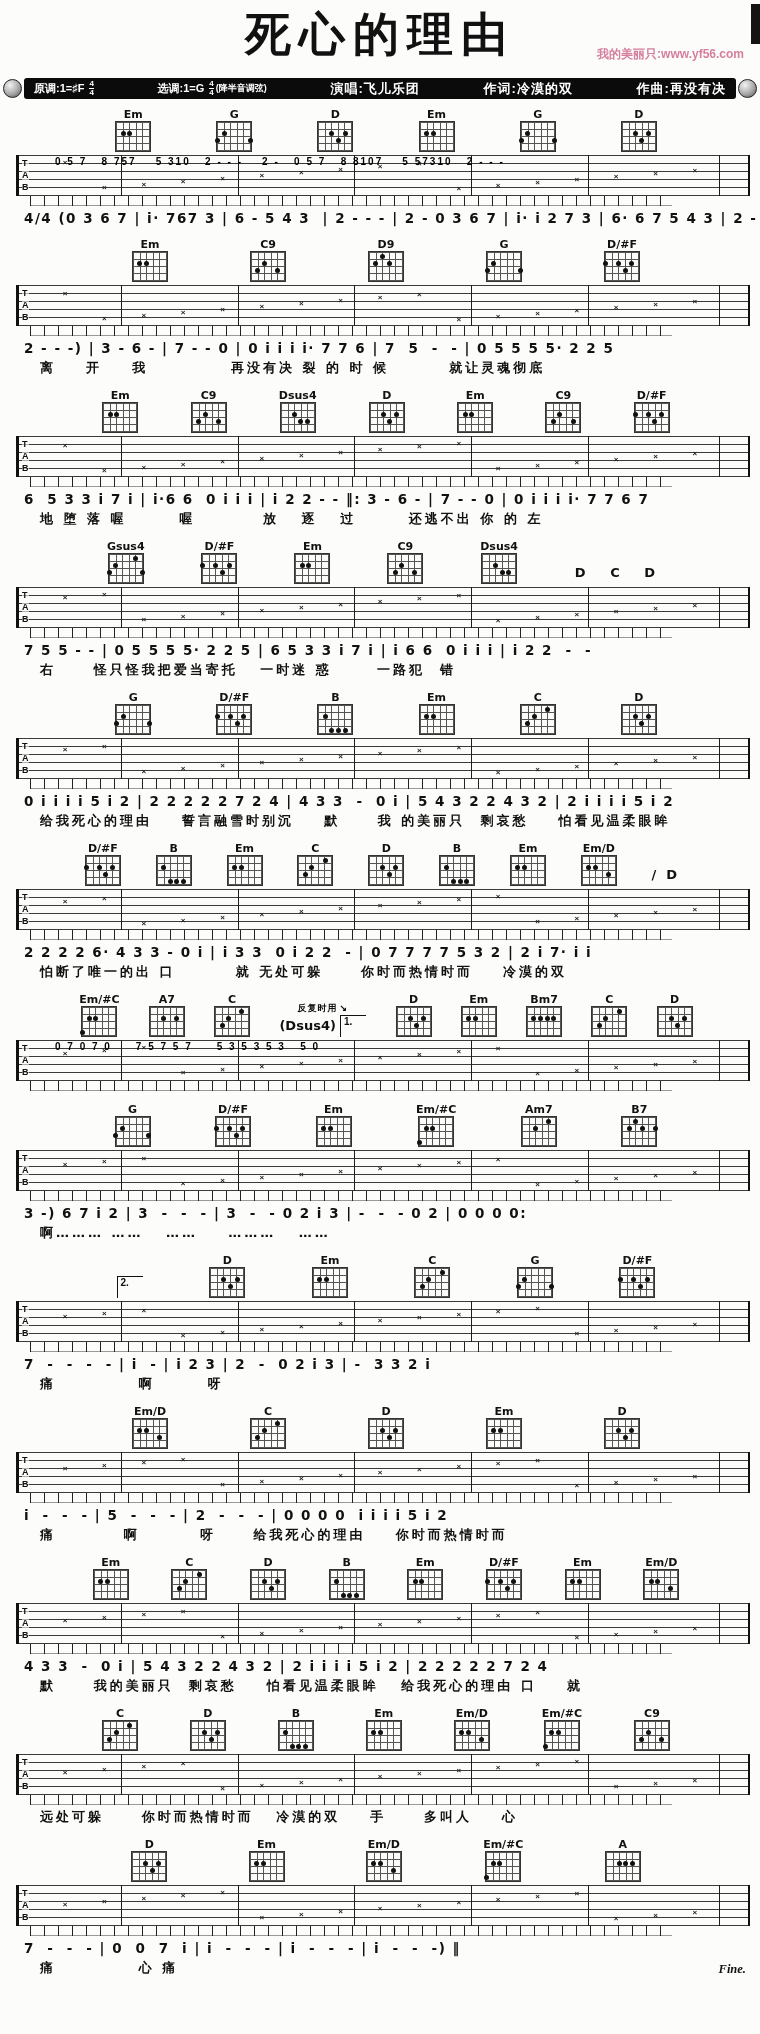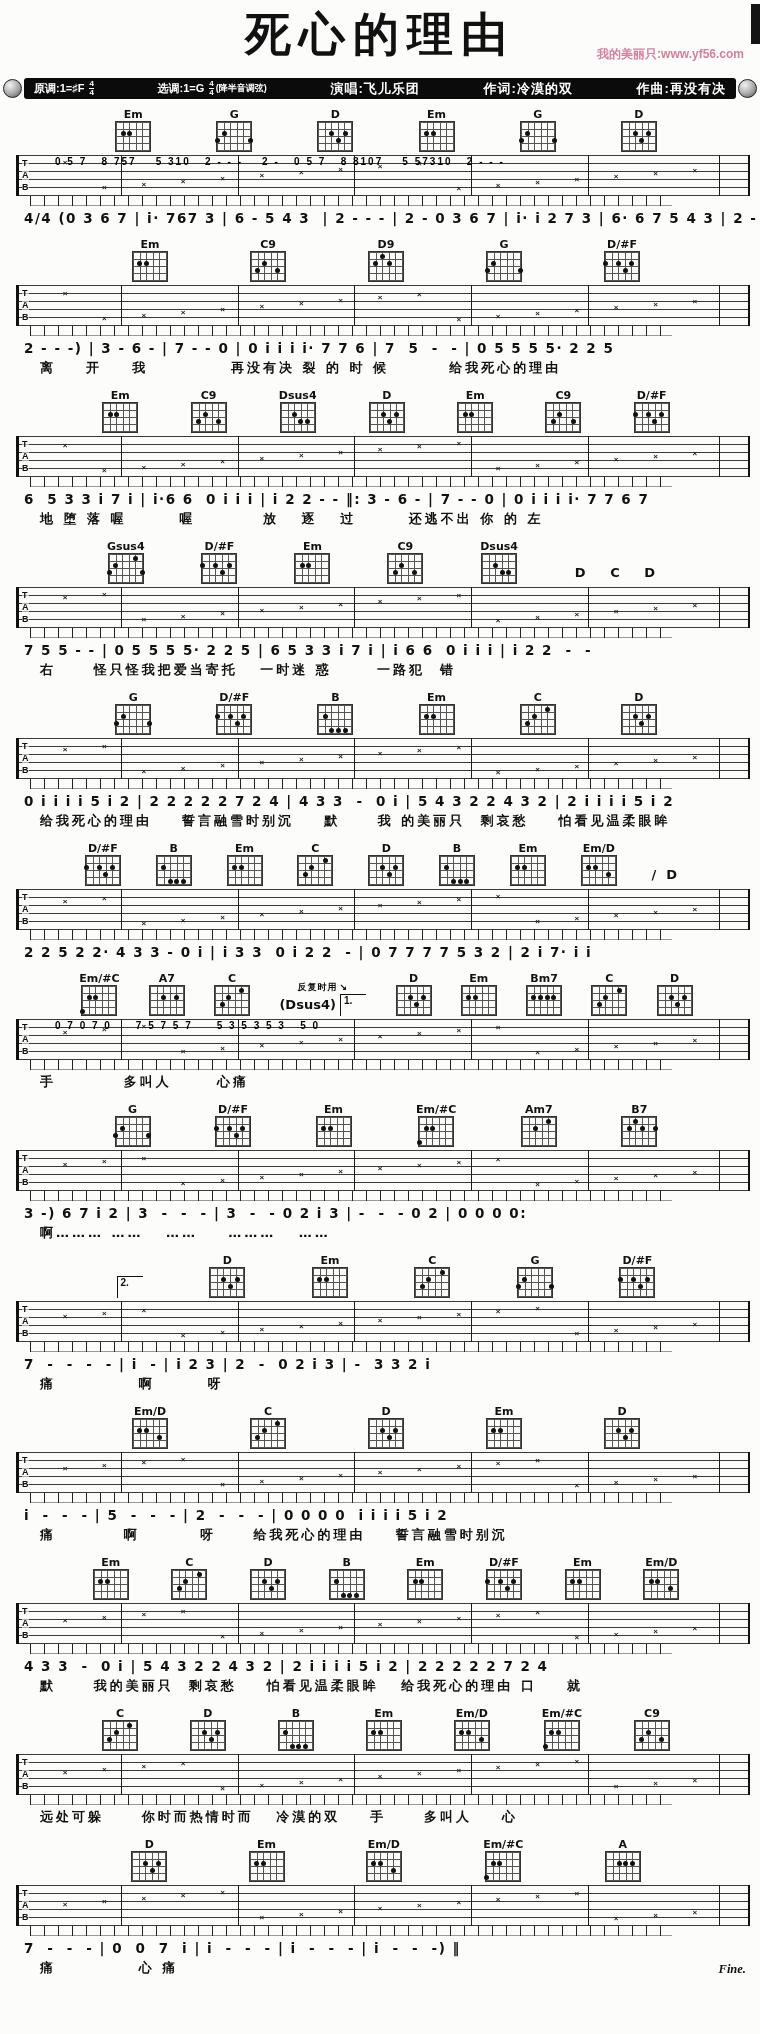--- a/index.html
+++ b/index.html
@@ -226,21 +226,21 @@
             <span class="mark" style="left: 65.4%; top: 27px;">×</span>
             <span class="mark" style="left: 70.8%; top: 24px;">×</span>
             <span class="mark" style="left: 76.2%; top: 21px;">×</span>
             <span class="mark" style="left: 81.6%; top: 18px;">×</span>
             <span class="mark" style="left: 87%; top: 15px;">×</span>
             <span class="mark" style="left: 92.4%; top: 12px;">×</span>
           </div>
         </div>
         <div class="stems"></div>
         <div class="jianpu">2 - - -) | 3 - 6 - | 7 - - 0 | 0 i i i i· 7 7 6 | 7  5  -  - | 0 5 5 5 5· 2 2 5</div>
-        <div class="lyrics">离    开    我           再没有决 裂 的 时 候        给我死心的理由</div>
+        <div class="lyrics">离    开    我           再没有决 裂 的 时 候        就让灵魂彻底</div>
       </div>
       <div class="system">
         <div class="chordrow">
           <div class="chord">
             <div class="cname">Em</div>
             <div class="diag">
               <span class="dot" style="left: 4.4px; top: 8.5px;"></span>
               <span class="dot" style="left: 11px; top: 8.5px;"></span>
             </div>
           </div>
@@ -585,21 +585,22 @@
             <span class="mark" style="left: 60%; top: 6px;">×</span>
             <span class="mark" style="left: 65.4%; top: 3px;">×</span>
             <span class="mark" style="left: 70.8%; top: 28px;">×</span>
             <span class="mark" style="left: 76.2%; top: 25px;">×</span>
             <span class="mark" style="left: 81.6%; top: 22px;">×</span>
             <span class="mark" style="left: 87%; top: 19px;">×</span>
             <span class="mark" style="left: 92.4%; top: 16px;">×</span>
           </div>
         </div>
         <div class="stems"></div>
-        <div class="jianpu">2 2 5 2 2· 4 3 3 - 0 i | i 3 3  0 i 2 2  - | 0 7 7 7 7 5 3 2 | 2 i 7· i i</div>
+        <div class="jianpu">2 2 2 2 6· 4 3 3 - 0 i | i 3 3  0 i 2 2  - | 0 7 7 7 7 5 3 2 | 2 i 7· i i</div>
+        <div class="lyrics">怕断了唯一的出 口        就 无处可躲     你时而热情时而    冷漠的双</div>
       </div>
       <div class="system">
         <div class="chordrow">
           <div class="chord">
             <div class="cname">Em/#C</div>
             <div class="diag">
               <span class="dot" style="left: -2.2px; top: 22.5px;"></span>
               <span class="dot" style="left: 4.4px; top: 8.5px;"></span>
               <span class="dot" style="left: 11px; top: 8.5px;"></span>
             </div>
@@ -692,21 +693,20 @@
             <span class="mark" style="left: 65.4%; top: 4px;">×</span>
             <span class="mark" style="left: 70.8%; top: 29px;">×</span>
             <span class="mark" style="left: 76.2%; top: 26px;">×</span>
             <span class="mark" style="left: 81.6%; top: 23px;">×</span>
             <span class="mark" style="left: 87%; top: 20px;">×</span>
             <span class="mark" style="left: 92.4%; top: 17px;">×</span>
             <div class="tnotes">0 7 0 7 0     7 5 7 5 7     5 3 5 3 5 3   5 0</div>
           </div>
         </div>
         <div class="stems"></div>
-        <div class="lyrics">手         多叫人      心痛</div>
       </div>
       <div class="system">
         <div class="chordrow">
           <div class="chord">
             <div class="cname">G</div>
             <div class="diag">
               <span class="dot" style="left: -2.2px; top: 15.5px;"></span>
               <span class="dot" style="left: 4.4px; top: 8.5px;"></span>
               <span class="dot" style="left: 30.8px; top: 15.5px;"></span>
             </div>
@@ -931,21 +931,21 @@
             <span class="mark" style="left: 65.4%; top: 7px;">×</span>
             <span class="mark" style="left: 70.8%; top: 4px;">×</span>
             <span class="mark" style="left: 76.2%; top: 29px;">×</span>
             <span class="mark" style="left: 81.6%; top: 26px;">×</span>
             <span class="mark" style="left: 87%; top: 23px;">×</span>
             <span class="mark" style="left: 92.4%; top: 20px;">×</span>
           </div>
         </div>
         <div class="stems"></div>
         <div class="jianpu">i  -  -  - | 5  -  -  - | 2  -  -  - | 0 0 0 0  i i i i 5 i 2</div>
-        <div class="lyrics">痛         啊        呀     给我死心的理由    誓言融雪时别沉</div>
+        <div class="lyrics">痛         啊        呀     给我死心的理由    你时而热情时而</div>
       </div>
       <div class="system">
         <div class="chordrow">
           <div class="chord">
             <div class="cname">Em</div>
             <div class="diag">
               <span class="dot" style="left: 4.4px; top: 8.5px;"></span>
               <span class="dot" style="left: 11px; top: 8.5px;"></span>
             </div>
           </div>

